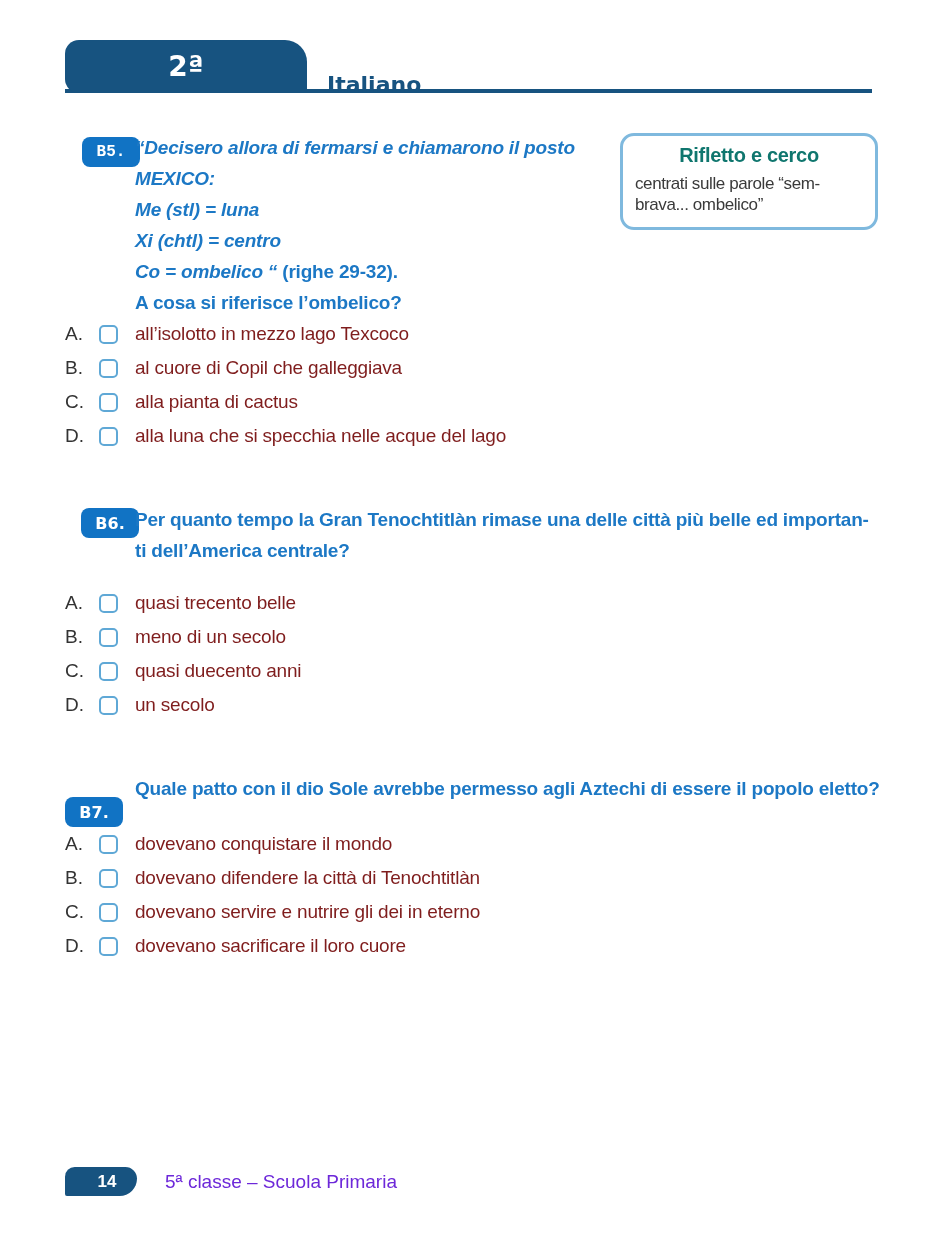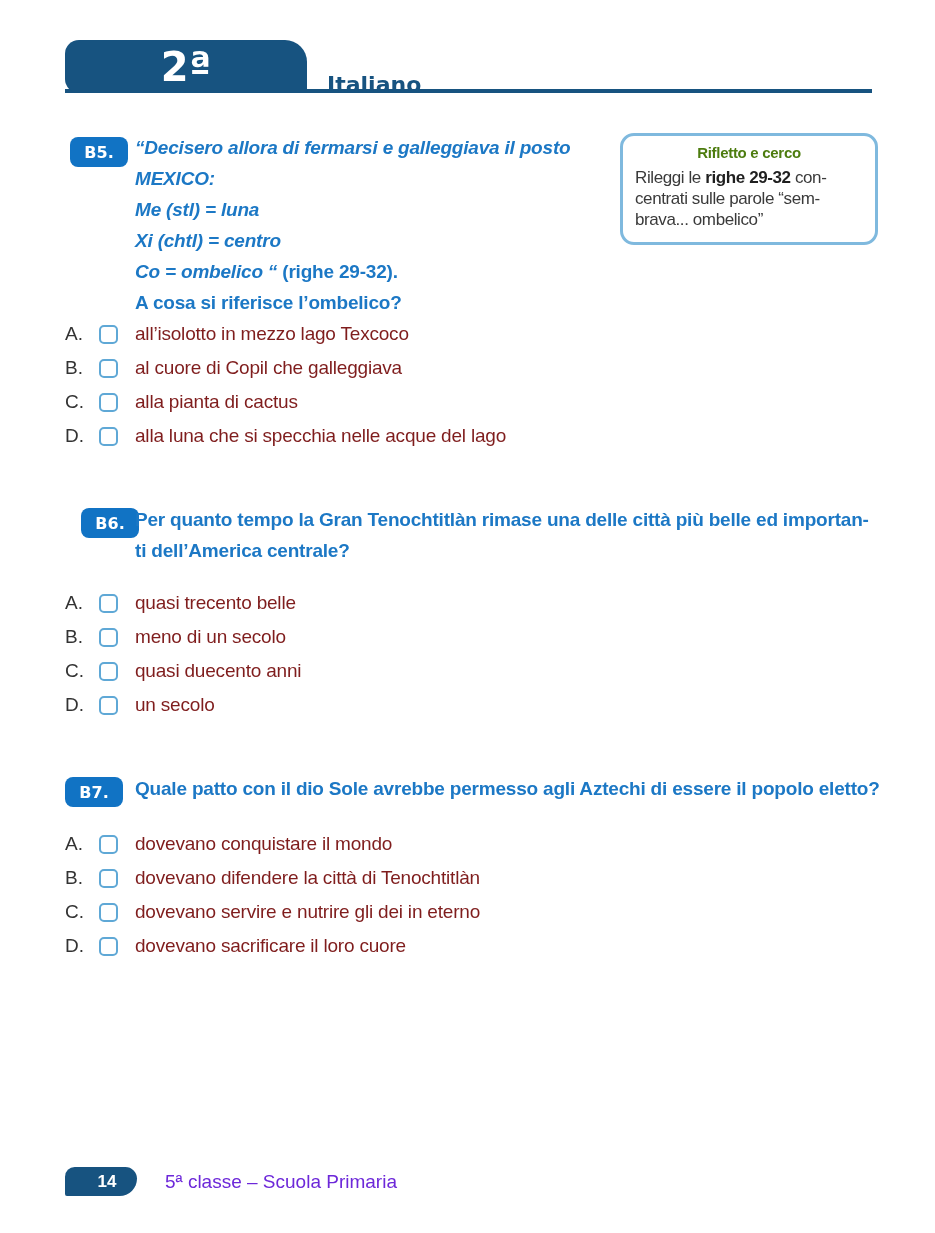--- a/index.html
+++ b/index.html
@@ -25,21 +25,21 @@
     left: 65px; top: 40px;
     width: 242px; height: 53px;
     background: #175380;
     border-radius: 14px 22px 0 14px;
     color: #ffffff;
     display: flex; align-items: center; justify-content: center;
     gap: 8px;
   }
   .prova-number {
     font-family: "DejaVu Sans", sans-serif;
-    font-weight: bold; font-size: 40px; line-height: 1;
+    font-weight: bold; font-size: 28px; line-height: 1;
   }
   .prova-title {
     font-family: "DejaVu Sans", sans-serif;
     font-weight: bold; font-size: 20px; letter-spacing: 1px;
     padding-top: 4px;
   }
   .subject-label {
     position: absolute;
     left: 327px; top: 72px;
     font-family: "DejaVu Sans", sans-serif;
@@ -89,22 +89,22 @@
     position: absolute;
     left: 620px; top: 133px;
     width: 258px;
     border: 3px solid #7FB9DE;
     border-radius: 14px;
     background: #ffffff;
     padding: 8px 12px 12px 12px;
   }
   .rifletto-title {
     text-align: center;
-    color: #4d7c0f;
-    font-weight: bold; font-size: 15px;
+    color: #0f766e;
+    font-weight: bold; font-size: 20px;
     letter-spacing: -0.3px;
     margin-bottom: 6px;
   }
   .rifletto-body { color: #3A3A3A; font-size: 17px; letter-spacing: -0.4px; }
   .rifletto-body .r-line { line-height: 21px; white-space: nowrap; }
   .rifletto-body .b { font-weight: bold; color: #1f1f1f; }
 
   
   .footer-badge {
     position: absolute;
@@ -117,57 +117,56 @@
     display: flex; align-items: center; justify-content: center; padding-left: 12px;
   }
   .footer-label {
     position: absolute;
     left: 165px; top: 1171px;
     font-size: 19px;
     color: #6d28d9;
   }
 
   
-  #b5-badge { left: 70px; top: 137px; }
+  #b5-badge { left: 82px; top: 137px; font-family: Liberation Mono, monospace; }
   #b5-lines { top: 132px; width: 480px; }
   #b5-options { top: 317px; }
 
   #b6-badge { left: 81px; top: 508px; }
   #b6-lines { top: 504px; width: 795px; }
   #b6-options { top: 586px; }
 
-  #b7-badge { left: 65px; top: 777px; }
+  #b7-badge { left: 65px; top: 797px; }
   #b7-lines { top: 773px; width: 795px; }
   #b7-options { top: 827px; }
 </style>
 </head>
 <body>
 
 <div class="page">
 
   <div class="header-rule"></div>
   <div class="header-tab">
     <span class="prova-number">2ª</span>
   </div>
   <div class="subject-label">Italiano</div>
 
   <div class="q-badge" id="b5-badge">B5.</div>
   <div class="q-lines" id="b5-lines">
-      <div class="q-line"><span class="it">“Decisero allora di fermarsi e galleggiava il posto</span></div>
+      <div class="q-line"><span class="it">“Decisero allora di fermarsi e chiamarono il posto</span></div>
       <div class="q-line"><span class="it">MEXICO:</span></div>
       <div class="q-line"><span class="it">Me (stl) = luna</span></div>
       <div class="q-line"><span class="it">Xi (chtl) = centro</span></div>
       <div class="q-line"><span class="it">Co = ombelico “ </span><span>(righe 29-32).</span></div>
       <div class="q-line"><span>A cosa si riferisce l’ombelico?</span></div>
     </div>
 
   <div class="rifletto-box">
     <div class="rifletto-title">Rifletto e cerco</div>
     <div class="rifletto-body">
-        <div class="r-line"><span>Rileggi le </span><span class="b">righe 29-32</span><span> con-</span></div>
         <div class="r-line"><span>centrati sulle parole “sem-</span></div>
         <div class="r-line"><span>brava... ombelico”</span></div>
       </div>
   </div>
 
   <div class="options" id="b5-options">
       <div class="opt-row">
         <span class="opt-letter">A.</span>
         <div class="checkbox"></div>
         <span class="opt-text">all’isolotto in mezzo lago Texcoco</span>

